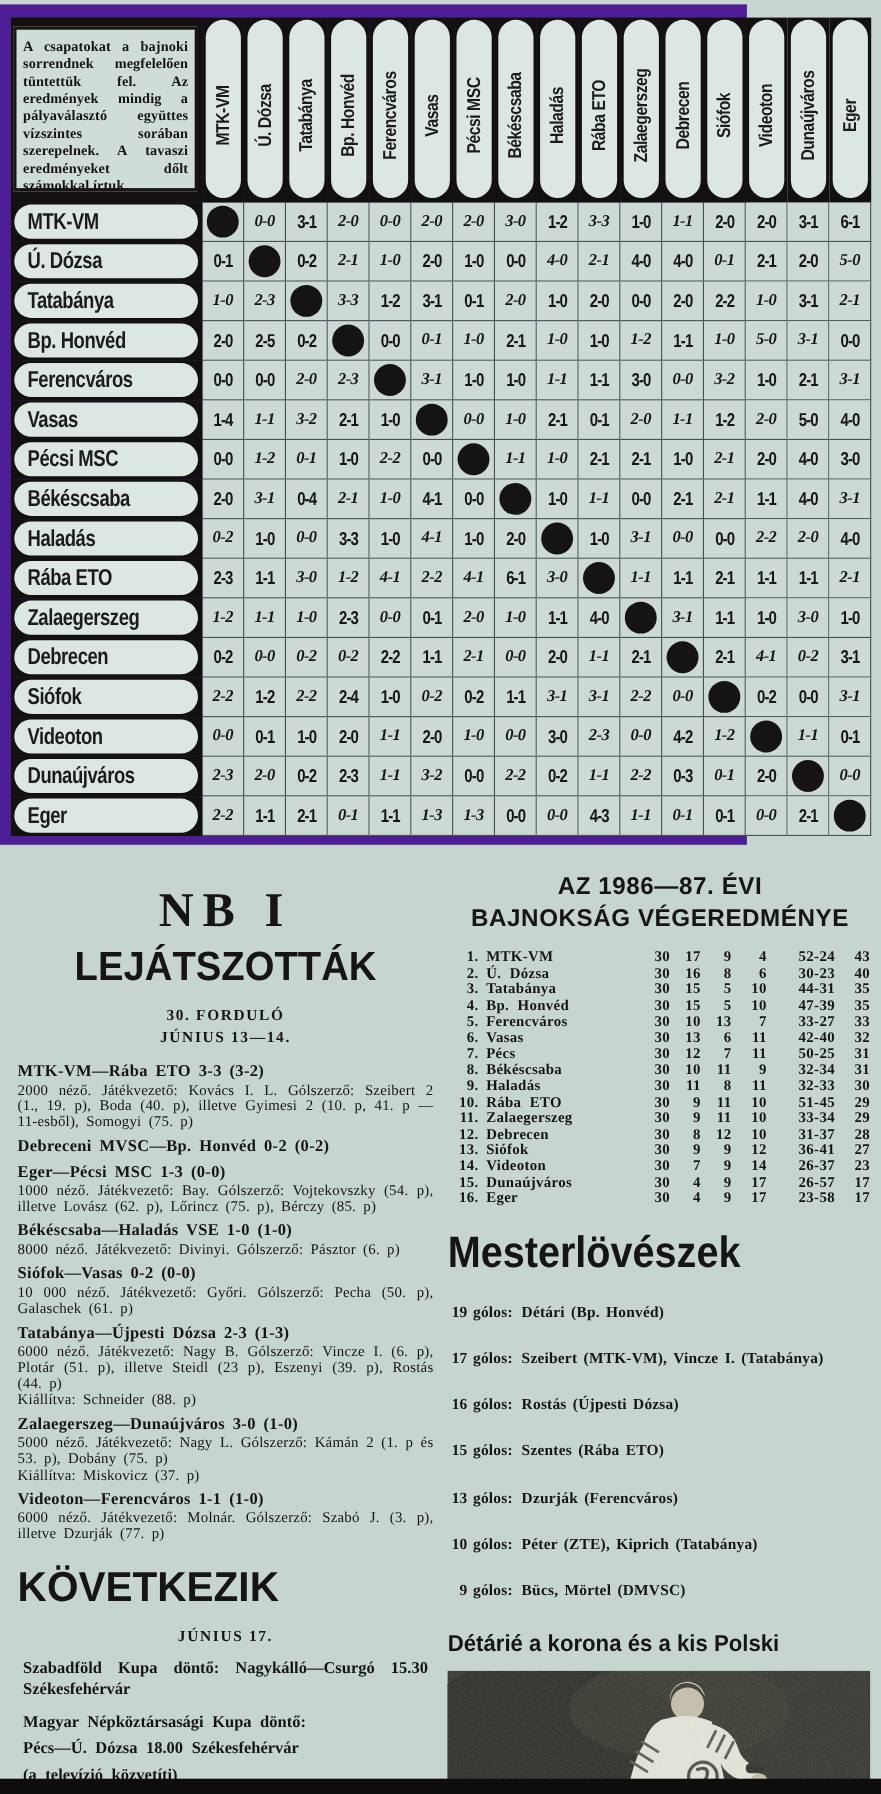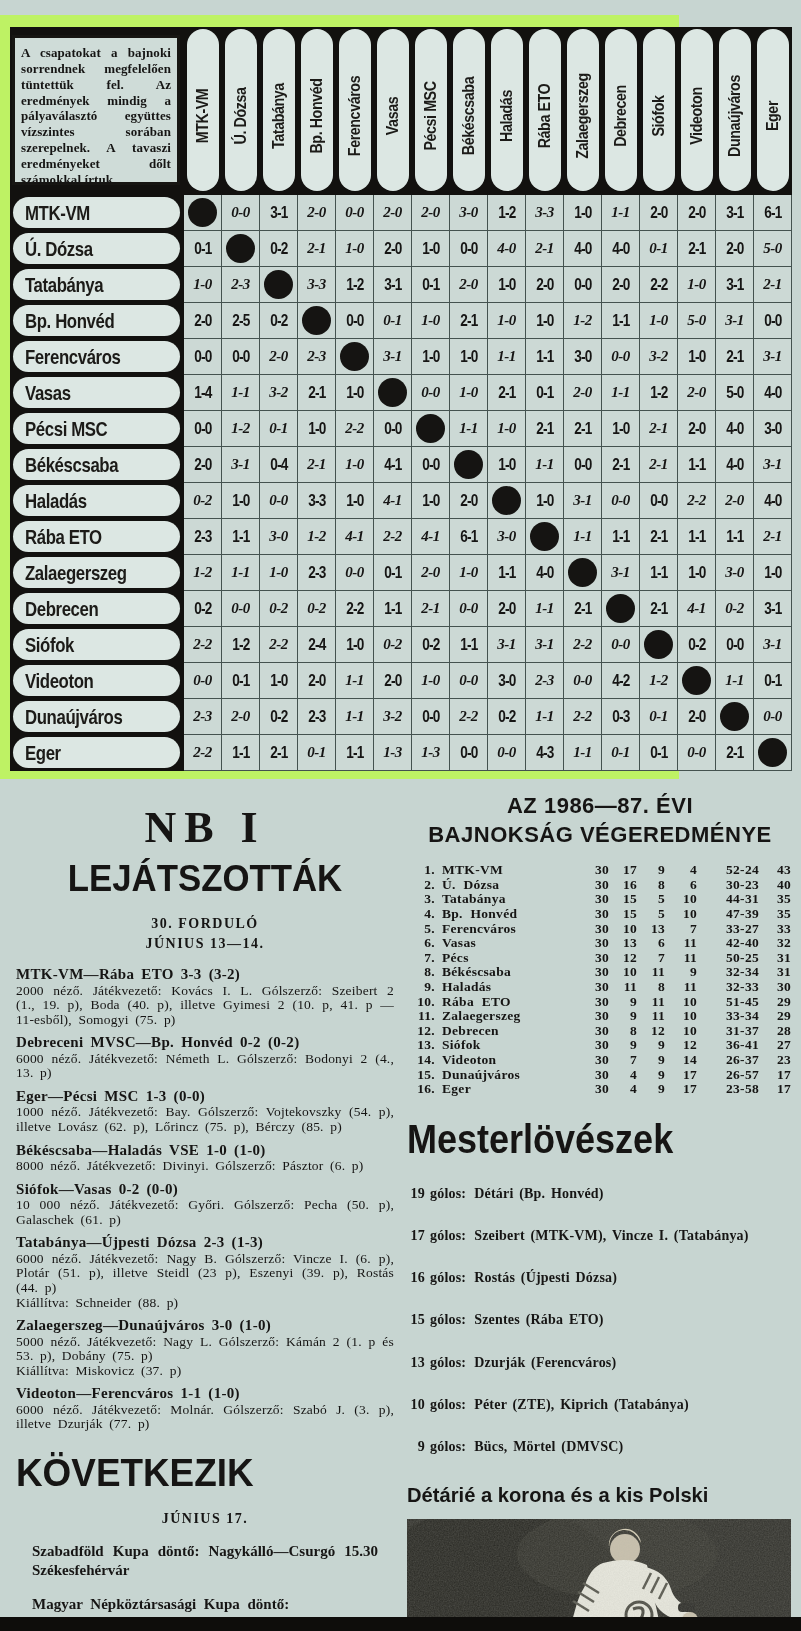--- a/index.html
+++ b/index.html
@@ -1,20 +1,20 @@
 <!DOCTYPE html>
 <html><head>
 <meta charset="utf-8">
 <style>
   html,body{margin:0;padding:0;}
   body{background:#9aa5a2;}
   .page{position:relative;width:801px;height:1631px;margin:0 auto;background:#c7d5d1;overflow:hidden;
         font-family:"Liberation Serif",serif;color:#161514;}
   
-  .cross-block{position:absolute;left:0;top:15px;width:679px;height:764px;background:#bef264;
+  .cross-block{position:absolute;left:0;top:4px;width:679px;height:764px;background:#4c1d95;
                padding:12px 0 0 10px;box-sizing:border-box;}
   #crossGrid{display:grid;grid-template-columns:174px repeat(16,38px);grid-template-rows:168px repeat(16,36px);}
   .corner{position:relative;background:#12110f;}
   .intro{position:absolute;left:2px;top:8px;right:4px;bottom:10px;background:#cfdcd8;border:3px solid #171613;
          padding:7px 6px;font:700 13px/1.22 "Liberation Serif",serif;text-align:justify;letter-spacing:.1px;}
   .hcell{position:relative;background:#12110f;}
   .hpill{position:absolute;left:3px;right:3px;top:2px;bottom:4px;background:#dce7e3;border-radius:16px;}
   .hpill span{position:absolute;left:50%;top:54%;transform:translate(-50%,-50%) rotate(-90deg) scaleX(.84);
          white-space:nowrap;font-family:"Liberation Sans",sans-serif;font-weight:800;font-size:17px;
          letter-spacing:-.5px;color:#1c1b18;}
@@ -37,21 +37,21 @@
   .sub{font:700 14px/1 "Liberation Serif",serif;text-align:center;letter-spacing:1.5px;margin:20px 0 0;}
   .sub + .sub{margin-top:6px;}
   #matches{margin-top:15px;}
   .match{margin-bottom:7px;}
   .match h3{font:700 15px/1.1 "Liberation Serif",serif;margin:0 0 1px;letter-spacing:.3px;word-spacing:3px;}
   .match p{font:400 13.5px/1.08 "Liberation Serif",serif;margin:0;text-align:justify;word-spacing:3px;letter-spacing:.2px;}
   .match p.extra{text-align:left;}
   .kov{font:800 38px/1 "Liberation Sans",sans-serif;margin:22px 0 0;transform:scaleX(.97);transform-origin:left;}
   .kovdate{font:700 14px/1 "Liberation Serif",serif;text-align:center;letter-spacing:1.5px;margin:20px 0 0;}
   #fixtures{margin-top:12px;}
-  .fixture{font:700 15px/1.25 "Liberation Serif",serif;margin:16px;text-align:justify;word-spacing:4px;}
+  .fixture{font:700 15px/1.25 "Liberation Serif",serif;margin:5px;text-align:justify;word-spacing:4px;}
   .fixture:nth-child(1){margin-bottom:12px;}
   
   .right-col{position:absolute;left:407px;top:792px;width:386px;}
   .stTitle{font:800 22px/1.3 "Liberation Sans",sans-serif;text-align:center;margin:0;letter-spacing:.5px;}
   #standings{margin-top:14px;}
   .srow{display:grid;grid-template-columns:28px 142px 32px 28px 28px 32px 62px 32px;
         font:700 13.5px/14.6px "Liberation Serif",serif;letter-spacing:.3px;}
   .c-rank{text-align:right;}
   .c-team{padding-left:7px;word-spacing:4px;}
   .c-num,.c-goals,.c-pts{text-align:right;}
@@ -1014,21 +1014,20 @@
     <div class="lej">LEJÁTSZOTTÁK</div>
     <div class="sub">30. FORDULÓ</div>
     <div class="sub">JÚNIUS 13—14.</div>
     <div id="matches">
         <article class="match">
           <h3>MTK-VM—Rába ETO 3-3 (3-2)</h3>
           <p>2000 néző. Játékvezető: Kovács I. L. Gólszerző: Szeibert 2 (1., 19. p), Boda (40. p), illetve Gyimesi 2 (10. p, 41. p — 11-esből), Somogyi (75. p)</p>
         </article>
         <article class="match">
           <h3>Debreceni MVSC—Bp. Honvéd 0-2 (0-2)</h3>
-          <p>6000 néző. Játékvezető: Németh L. Gólszerző: Bodonyi 2 (4., 13. p)</p>
         </article>
         <article class="match">
           <h3>Eger—Pécsi MSC 1-3 (0-0)</h3>
           <p>1000 néző. Játékvezető: Bay. Gólszerző: Vojtekovszky (54. p), illetve Lovász (62. p), Lőrincz (75. p), Bérczy (85. p)</p>
         </article>
         <article class="match">
           <h3>Békéscsaba—Haladás VSE 1-0 (1-0)</h3>
           <p>8000 néző. Játékvezető: Divinyi. Gólszerző: Pásztor (6. p)</p>
         </article>
         <article class="match">

